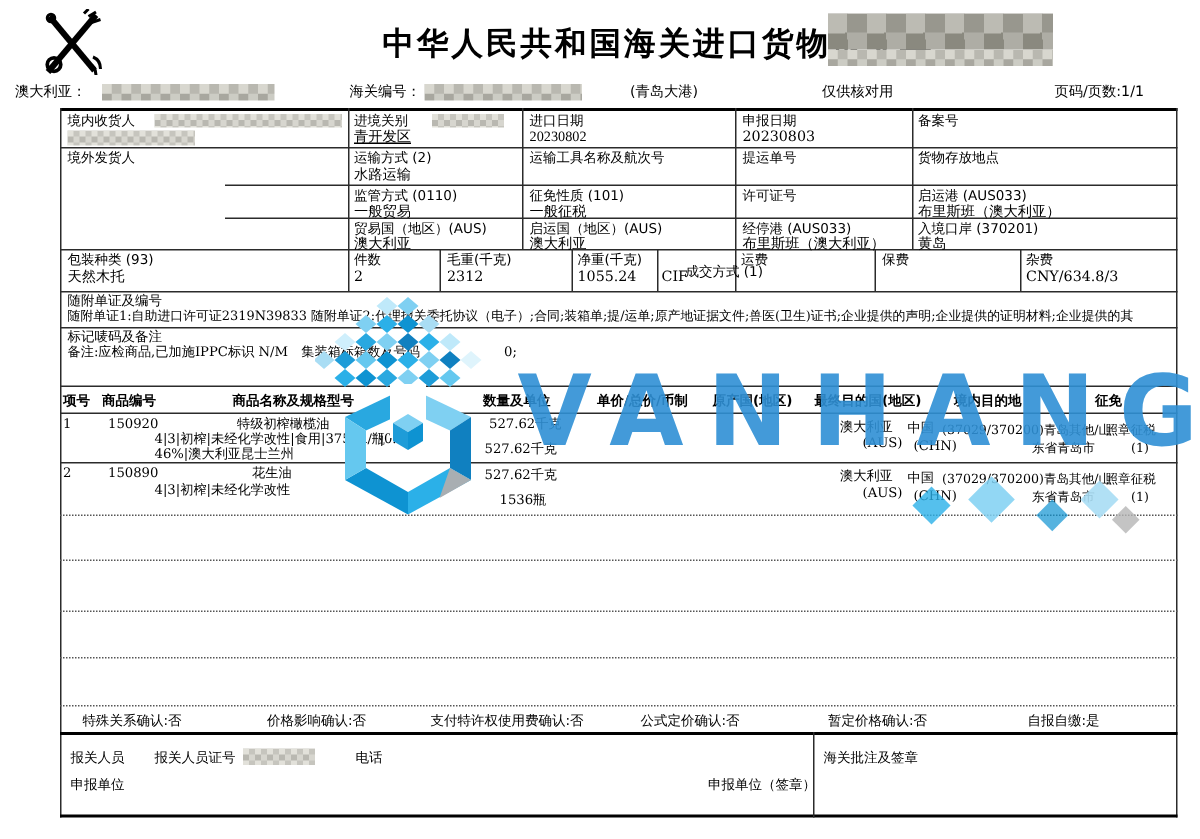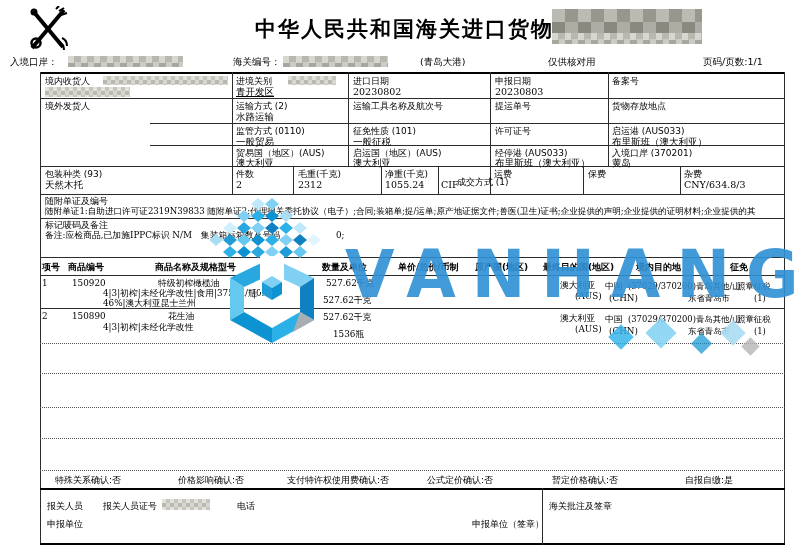--- a/index.html
+++ b/index.html
@@ -40,21 +40,21 @@
       <path d="M31 5 l5 -3 M33 9 l6 -2 M28 3 l3 -3" stroke-width="2"></path>
       <circle cx="6" cy="6" r="2.5" stroke-width="2"></circle>
       <path d="M30 36 q6 2 6 8 M34 32 q5 2 5 8" stroke-width="2"></path>
     </g>
   </svg>
 
   <div class="title" style="left:255px;top:15px;">中华人民共和国海关进口货物报关单</div>
   <div class="mzc" style="left:552px;top:9px;width:150px;height:24px;"></div>
   <div class="mzc2" style="left:552px;top:33px;width:150px;height:11px;"></div>
 
-  <div class="lb" style="left:10px;top:57px;font-size:9.5px;">入境口岸：</div>
+  <div class="lb" style="left:10px;top:57px;font-size:9.5px;">澳大利亚：</div>
   <div class="mzc2" style="left:68px;top:56px;width:115px;height:11px;"></div>
   <div class="lb" style="left:233px;top:57px;font-size:9.5px;">海关编号：</div>
   <div class="mzc2" style="left:283px;top:56px;width:105px;height:11px;"></div>
   <div class="lb" style="left:420px;top:57px;font-size:9.5px;">(青岛大港)</div>
   <div class="lb" style="left:548px;top:57px;font-size:9.5px;">仅供核对用</div>
   <div class="lb" style="left:703px;top:57px;font-size:9.5px;">页码/页数:1/1</div>
 
   <div class="hl2" style="left:40px;top:72px;width:745px;"></div>
   <div class="vln" style="left:40px;top:72px;height:473px;"></div>
   <div class="vln" style="left:784px;top:72px;height:473px;"></div>
@@ -85,21 +85,21 @@
   <div class="vln" style="left:680px;top:166px;height:28px;"></div>
   <div class="vln" style="left:542px;top:488px;height:57px;"></div>
 
   <div class="lb" style="left:45px;top:76px;">境内收货人</div>
   <div class="mzc3" style="left:103px;top:76px;width:125px;height:9px;"></div>
   <div class="mzc3" style="left:45px;top:87px;width:85px;height:10px;"></div>
   <div class="lb" style="left:236px;top:76px;">进境关别</div>
   <div class="mzc3" style="left:288px;top:76px;width:48px;height:9px;"></div>
   <div class="val" style="left:236px;top:87px;text-decoration:underline;">青开发区</div>
   <div class="lb" style="left:353px;top:76px;">进口日期</div>
-  <div class="val" style="left:353px;top:87px;">20230802</div>
+  <div class="val" style="left:353px;top:87px;font-family:Liberation Serif, serif;">20230802</div>
   <div class="lb" style="left:495px;top:76px;">申报日期</div>
   <div class="val" style="left:495px;top:87px;">20230803</div>
   <div class="lb" style="left:612px;top:76px;">备案号</div>
 
   <div class="lb" style="left:45px;top:101px;">境外发货人</div>
   <div class="lb" style="left:236px;top:101px;">运输方式 (2)</div>
   <div class="val" style="left:236px;top:112px;">水路运输</div>
   <div class="lb" style="left:353px;top:101px;">运输工具名称及航次号</div>
   <div class="lb" style="left:495px;top:101px;">提运单号</div>
   <div class="lb" style="left:612px;top:101px;">货物存放地点</div>

